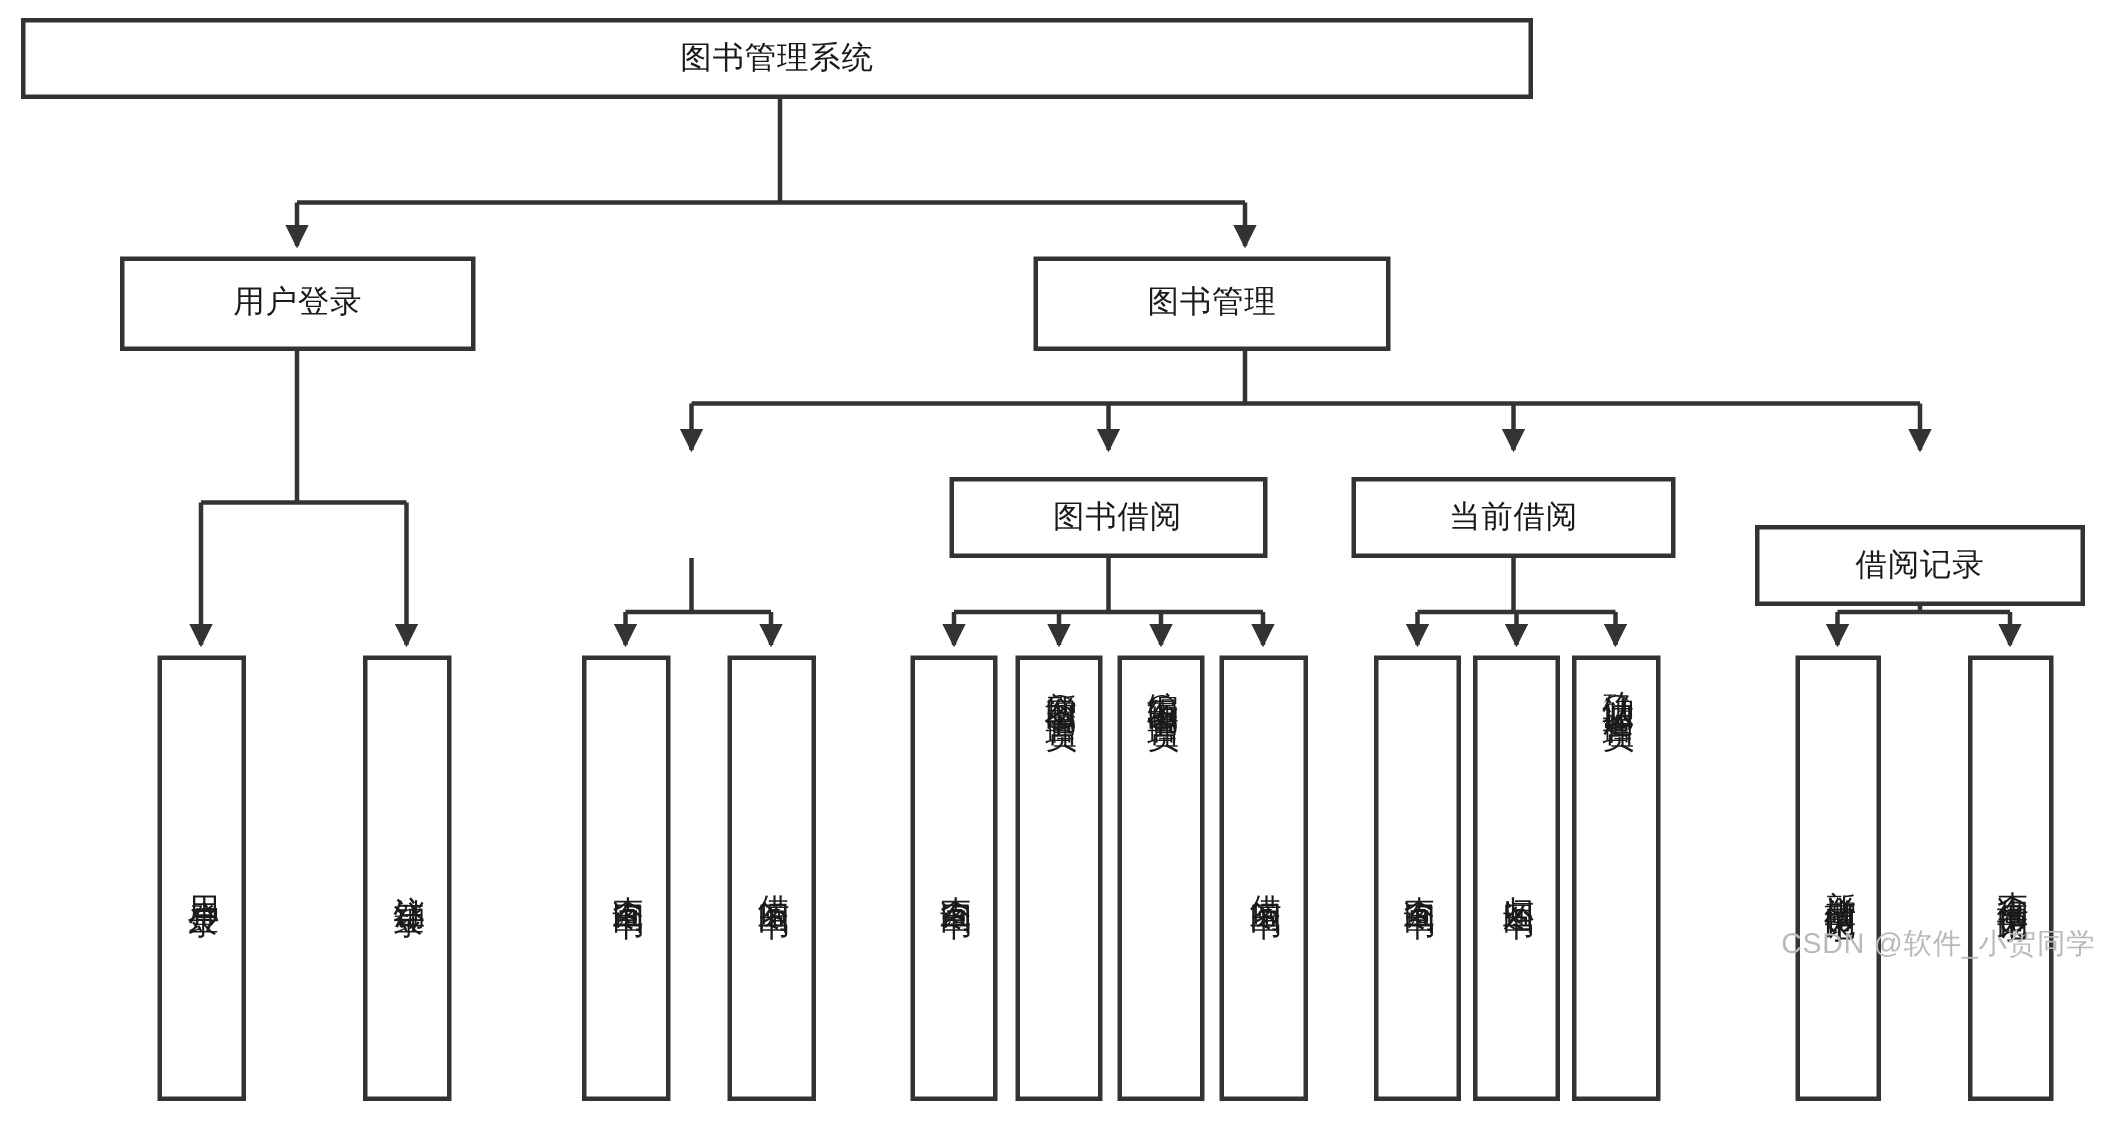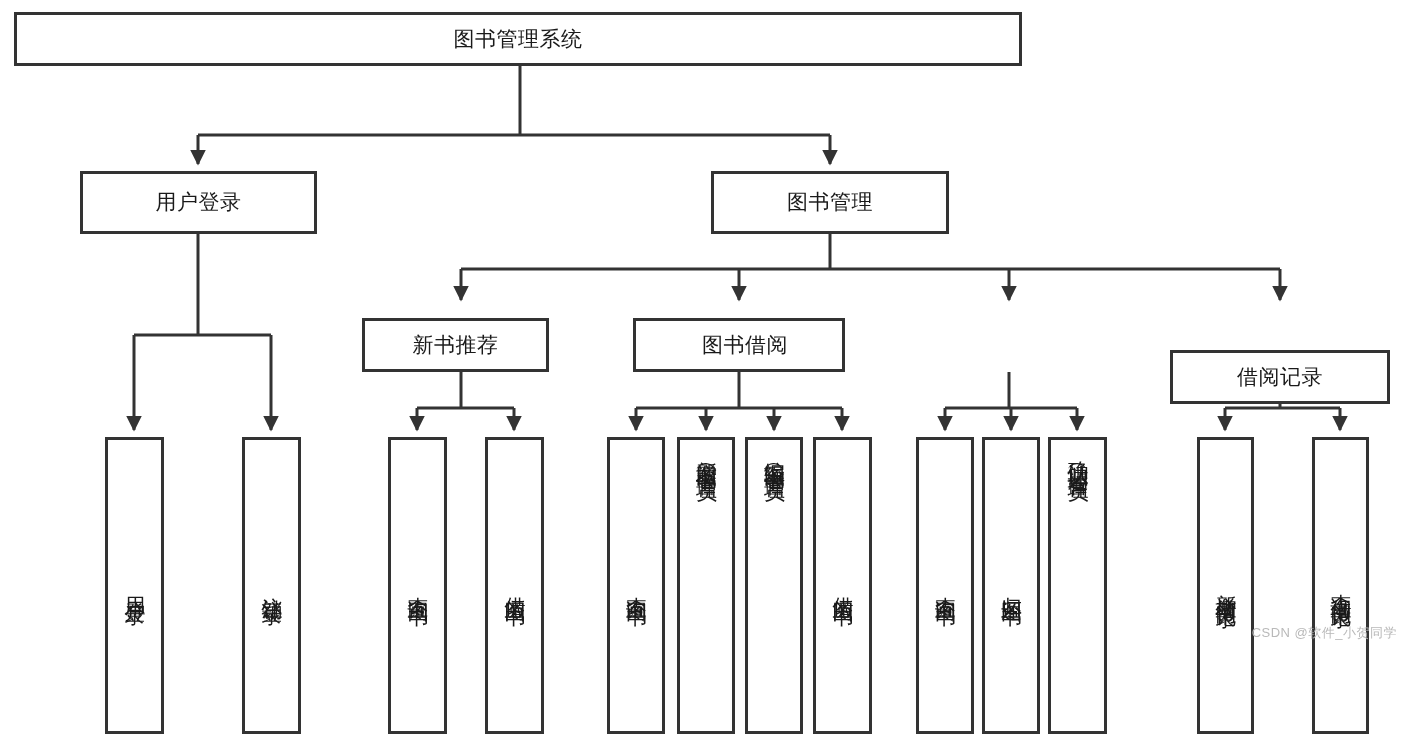--- a/index.html
+++ b/index.html
@@ -58,21 +58,21 @@
     padding-top: 4px;
   }
   .node.vertical.centered {
     align-items: center;
     padding-top: 0;
   }
   .watermark {
     position: absolute;
     right: 8px;
     bottom: 6px;
-    font-size: 13px;
+    font-size: 19px;
     color: #b9b9b9;
     letter-spacing: 0.5px;
     white-space: nowrap;
     pointer-events: none;
     margin-left: 36px;
   }
 </style>
 </head>
 <body>
 
@@ -128,30 +128,30 @@
     </g>
   </svg>
 
   <div class="node" style="left:14px; top:12px; width:1008px; height:54px;">
     <span class="label">图书管理系统</span>
   </div>
 
   <div class="node" style="left:80px; top:171px; width:237px; height:63px;">
     <span class="label">用户登录</span>
   </div>
-  <div class="node" style="left:711px; top:171px; width:238px; height:63px;">
+  <div class="node" style="left:689px; top:171px; width:238px; height:63px;">
     <span class="label">图书管理</span>
   </div>
 
-  <div class="node" style="left:362px; top:318px; width:187px; height:54px;">
-    <span class="label">新书推荐</span>
-  </div>
   <div class="node" style="left:633px; top:318px; width:212px; height:54px;padding-left:12px;">
     <span class="label">图书借阅</span>
   </div>
+  <div class="node" style="left:901px; top:318px; width:216px; height:54px;">
+    <span class="label">当前借阅</span>
+  </div>
   <div class="node" style="left:1170px; top:318px; width:220px; height:54px;margin-top:32px;">
     <span class="label">借阅记录</span>
   </div>
 
   <div class="node vertical centered" style="left:105px; top:437px; width:59px; height:297px;">
     <span class="label">用户登录</span>
   </div>
   <div class="node vertical centered" style="left:242px; top:437px; width:59px; height:297px;">
     <span class="label">注销登录</span>
   </div>

